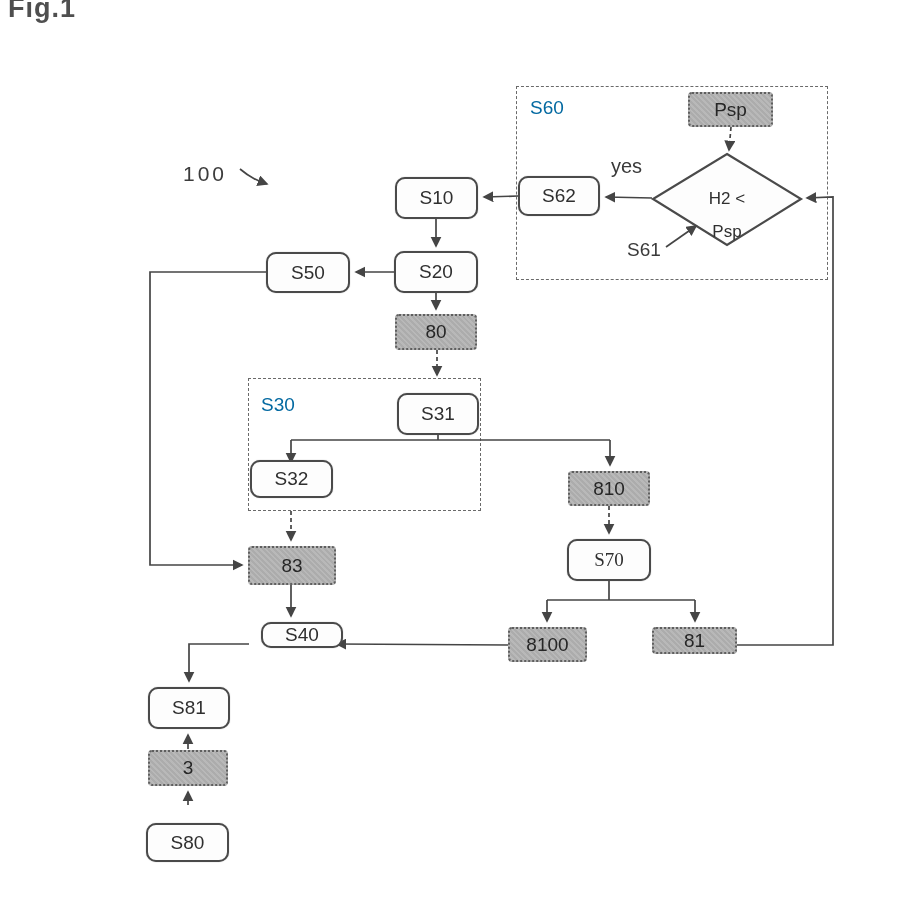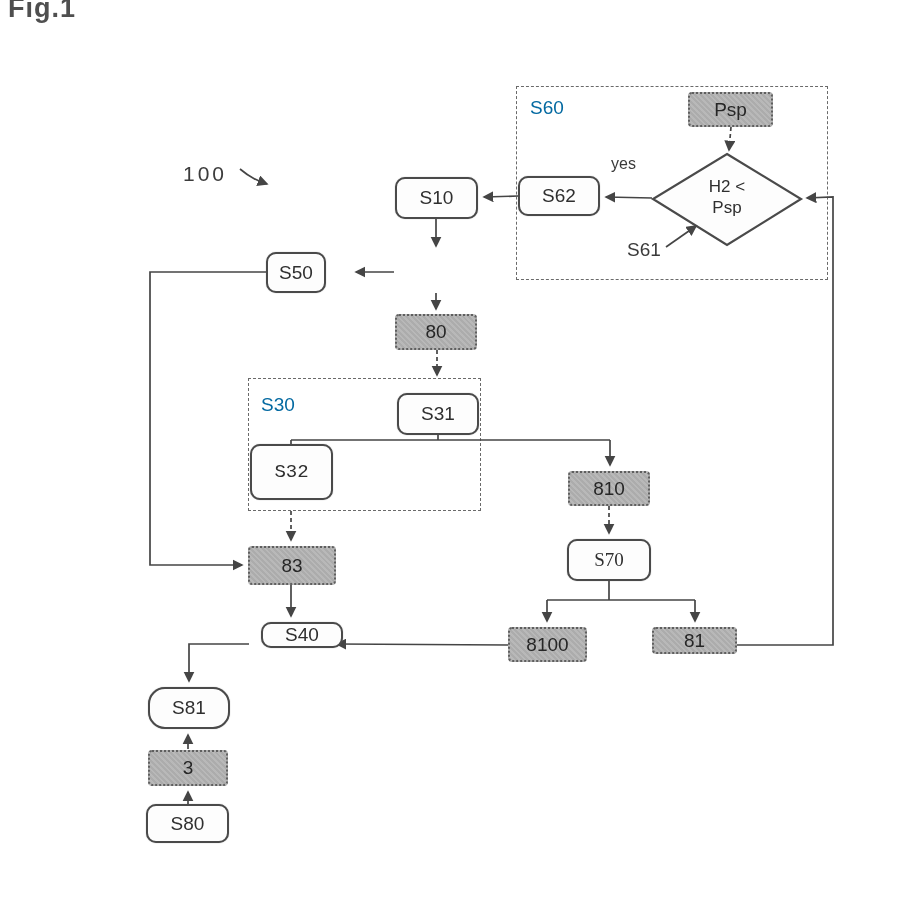--- a/index.html
+++ b/index.html
@@ -63,24 +63,24 @@
     color: #262626;
   }
   .diamond-text {
     position: absolute;
     text-align: center;
     font-size: 17px;
     line-height: 21px;
     color: #2f2f2f;
     z-index: 2;
   }
-  .diamond-text span { display: block; }
+  .diamond-text span { display: block; margin-top: 12px; }
   .anno {
     position: absolute;
-    font-size: 16px;
+    font-size: 20px;
     color: #3a3a3a;
     z-index: 3;
   }
 </style>
 </head>
 <body>
 
 <div class="canvas">
 
   <div class="fig-title" style="left:8px; top:-7px;">Fig.1</div>
@@ -140,27 +140,28 @@
   <div class="diamond-text" style="left:667px; top:176px; width:120px;">
     <span>H2 &lt;</span>
     <span>Psp</span>
   </div>
 
   <div class="anno" style="left:611px; top:155px;">yes</div>
   <div class="anno" style="left:627px; top:239px; font-size:19px;">S61</div>
 
   <div class="node plain" style="left:518px; top:176px; width:82px; height:40px;">S62</div>
   <div class="node plain" style="left:395px; top:177px; width:83px; height:42px;">S10</div>
-  <div class="node plain" style="left:266px; top:252px; width:60px; height:41px;">S50</div>
+  <div class="node plain" style="left:394px; top:251px; width:84px; height:42px;">S20</div>
+  <div class="node plain" style="left:266px; top:252px; width:84px; height:41px;">S50</div>
   <div class="node shaded" style="left:395px; top:314px; width:82px; height:36px;">80</div>
   <div class="node plain" style="left:397px; top:381px; width:82px; height:42px;margin-top:12px;">S31</div>
-  <div class="node plain" style="left:250px; top:444px; width:83px; height:56px;font-family:Liberation Mono, monospace;">S32</div>
+  <div class="node plain" style="left:250px; top:460px; width:83px; height:38px;">S32</div>
   <div class="node shaded" style="left:568px; top:471px; width:82px; height:35px;">810</div>
   <div class="node plain" style="left:567px; top:539px; width:84px; height:42px;font-family:Liberation Serif, serif;">S70</div>
   <div class="node shaded" style="left:248px; top:546px; width:88px; height:39px;">83</div>
   <div class="node plain" style="left:261px; top:622px; width:82px; height:26px;">S40</div>
   <div class="node shaded" style="left:508px; top:627px; width:79px; height:35px;">8100</div>
   <div class="node shaded" style="left:652px; top:627px; width:85px; height:27px;">81</div>
-  <div class="node plain" style="left:148px; top:687px; width:82px; height:42px;border-radius:17px;">S81</div>
+  <div class="node plain" style="left:148px; top:687px; width:82px; height:42px;">S81</div>
   <div class="node shaded" style="left:148px; top:750px; width:80px; height:36px;">3</div>
-  <div class="node plain" style="left:146px; top:804px; width:83px; height:39px;">S80</div>
+  <div class="node plain" style="left:146px; top:823px; width:83px; height:39px;">S80</div>
 
 </div>
 
 </body></html>

